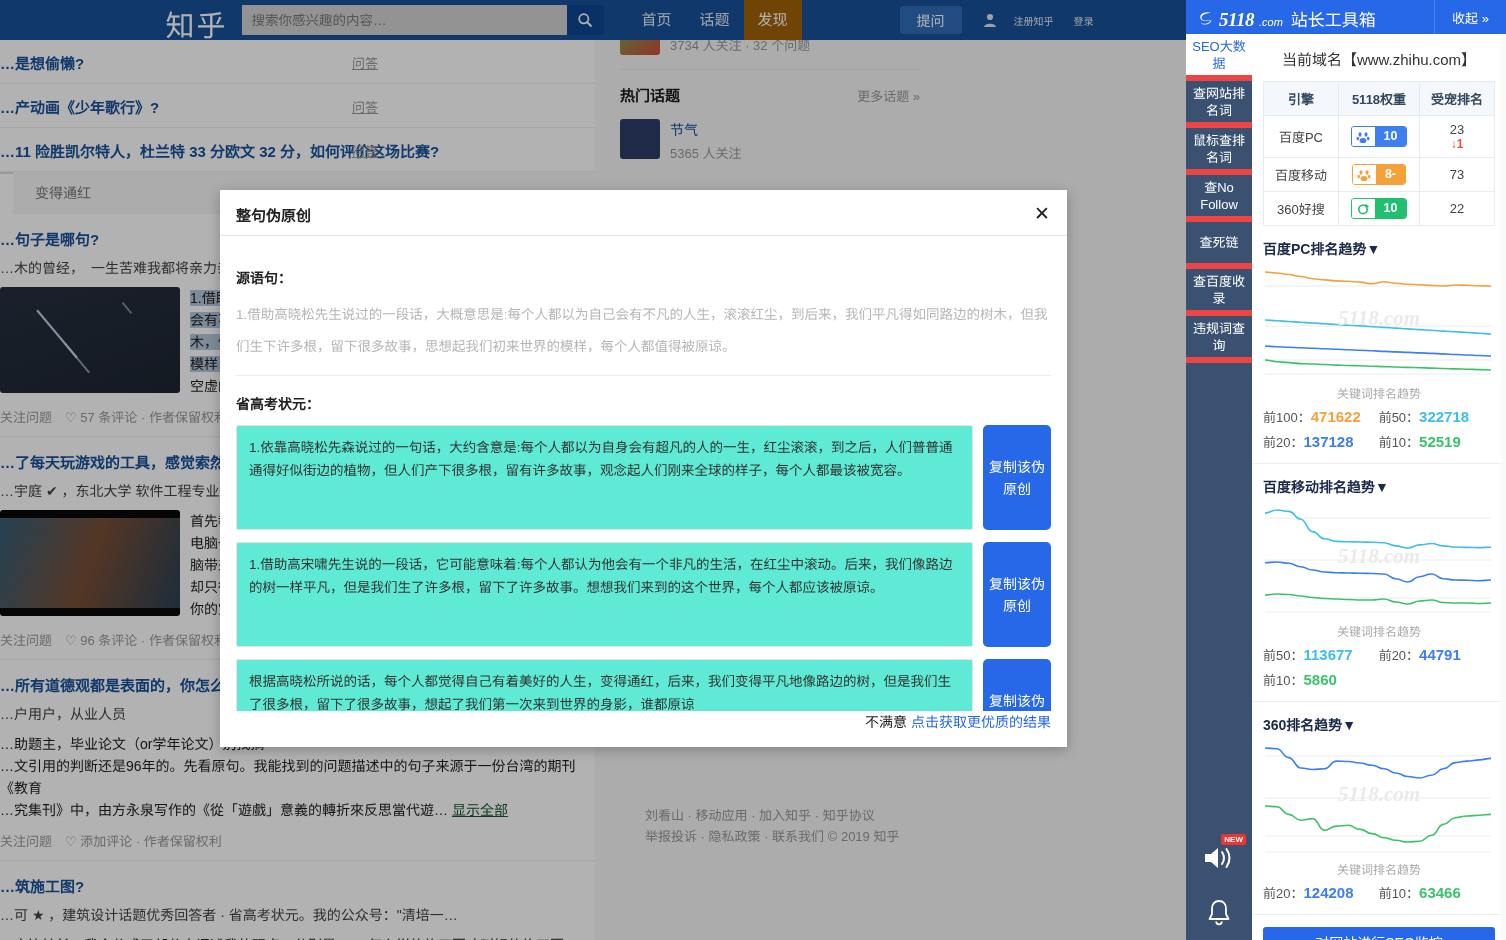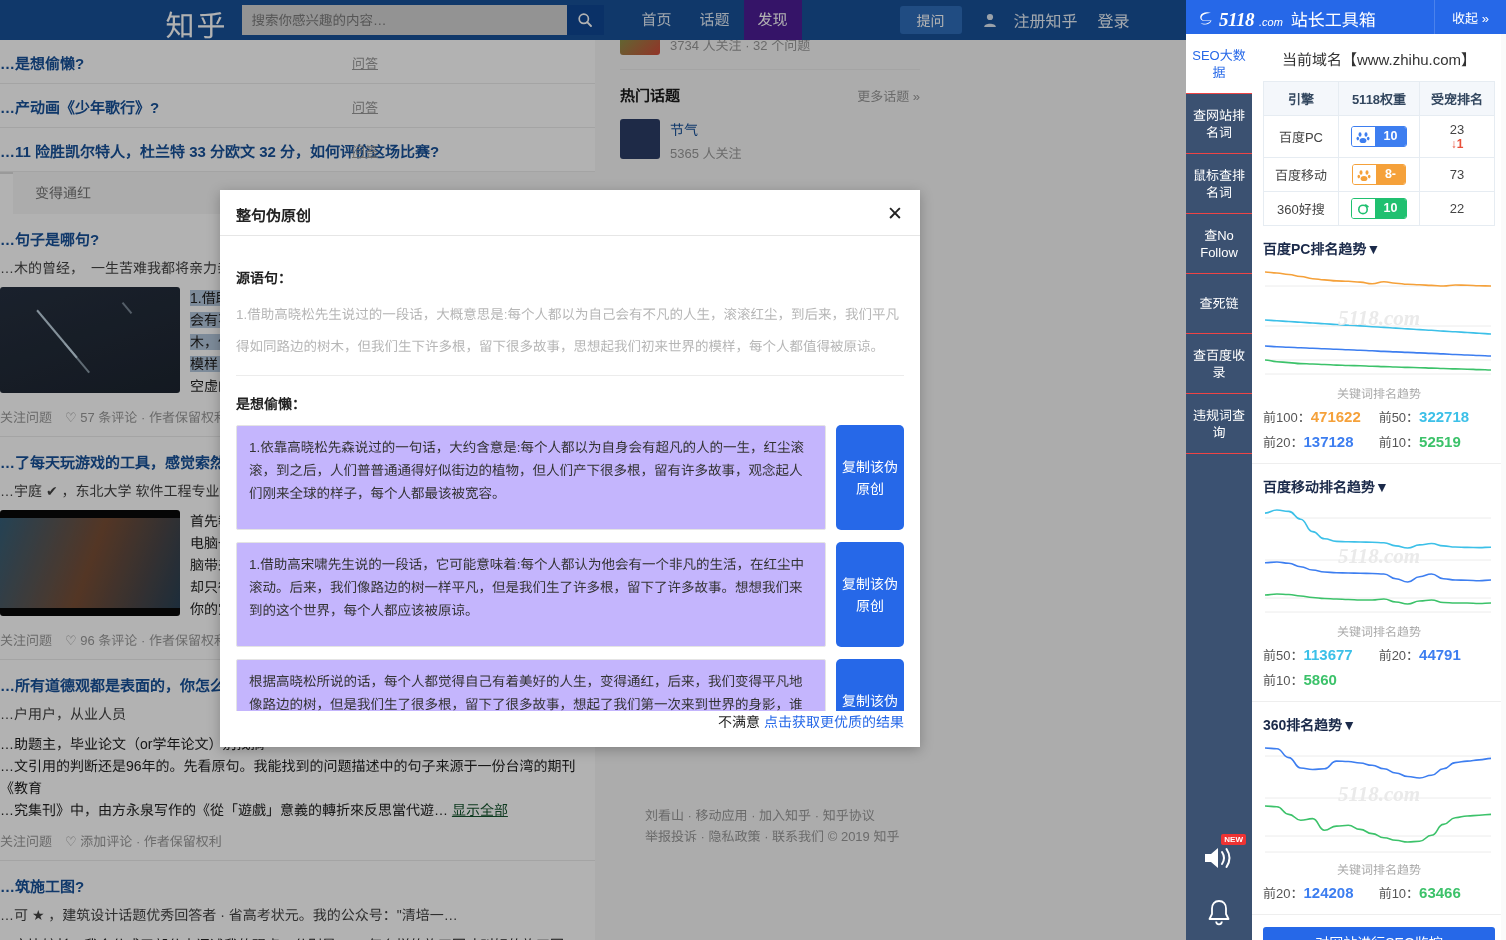--- a/index.html
+++ b/index.html
@@ -39,29 +39,29 @@
   .search-btn {
     position: absolute; left: 325px; top: 0; width: 37px; height: 30px;
     background: #0f4794; border: none; cursor: pointer;
     display: flex; align-items: center; justify-content: center;
   }
   .nav-links { position: absolute; left: 552px; top: 0; height: 40px; display: flex; align-items: center; }
   .nav-link {
     color: #e3ecf7; font-size: 15px; padding: 0 14px; line-height: 40px;
     text-decoration: none; cursor: pointer;
   }
-  .nav-link.active { background: #4c1d95; color: #fff; }
+  .nav-link.active { background: #a16207; color: #fff; }
   .ask-btn {
     position: absolute; left: 824px; top: 6px; width: 62px; height: 28px;
     background: #2e6dbb; color: #fff; border: none; border-radius: 3px;
     font-size: 14px; cursor: pointer; font-family: "Liberation Sans", sans-serif;
   }
   .user-area { position: absolute; left: 906px; top: 0; height: 40px; display:flex; align-items:center; gap: 4px;}
   .user-icon { width: 16px; height: 16px; display:inline-block; margin-right:4px;}
-  .user-link { color: #e9f0f8; font-size: 16px; padding: 0 8px; text-decoration: none; cursor: pointer; }
+  .user-link { color: #e9f0f8; font-size: 10px; padding: 0 8px; text-decoration: none; cursor: pointer; }
 
   
   .content { position: absolute; left: 0; top: 40px; width: 1251px; height: 900px; }
   .col-left { position: absolute; left: -205px; top: 0; width: 800px; }
   .col-right { position: absolute; left: 620px; top: -25px; width: 300px; }
 
   .qrow {
     height: 44px; border-bottom: 1px solid #ebebeb; background:#fff;
     position: relative; padding: 0 24px 0 0;
   }
@@ -105,21 +105,21 @@
 
   
   .page-scroll { position:absolute; right: 0; top: 40px; width: 10px; height: 900px; background:#f0f0f0;}
   .page-scroll .thumbbar { position:absolute; left:1px; top: 0px; width: 8px; height: 525px; background:#c3c3c3; border-radius: 4px;}
 
   
   .dim { position: absolute; left:0; top:0; width: 1251px; height: 940px; background: rgba(0,0,0,0.30); z-index: 50;}
 
   
   .modal {
-    position: absolute; left: 220px; top: 190px; width: 700px; height: 557px;
+    position: absolute; left: 220px; top: 190px; width: 847px; height: 557px;
     background: #fff; z-index: 60; box-shadow: 0 3px 12px rgba(0,0,0,.25);
     display: flex; flex-direction: column;
   }
   .modal-head {
     height: 46px; border-bottom: 1px solid #e6e6e6; position: relative; flex: none;
   }
   .modal-title { position:absolute; left: 16px; top: 14px; font-size: 15px; font-weight: bold; color: #222; }
   .modal-close {
     position: absolute; right: 12px; top: 10px; width: 26px; height: 26px;
     border: none; background: transparent; cursor: pointer;
@@ -128,21 +128,21 @@
   }
   .modal-body { padding: 14px 16px 0 16px; flex: 1; overflow: hidden; }
   .sec-label { font-size: 14px; font-weight: bold; color: #222; margin-bottom: 12px; margin-top: 17px; }
   .src-text { font-size: 13.5px; color: #b6b6b6; line-height: 32px; }
   .modal-divider { border-top: 1px solid #ececec; margin: 12px 0 14px 0; }
 
   .result-row { display: flex; gap: 10px; margin-bottom: 12px; }
   .result-box {
     flex: 1; border: 1px solid #e4e4e4; border-radius: 2px;
     padding: 10px 12px; font-size: 13.5px; line-height: 23px; color: #333;
-    height: 105px; overflow: hidden; background: #c4b5fd;
+    height: 105px; overflow: hidden; background: #5eead4;
   }
   .copy-btn {
     width: 68px; height: 105px; flex: none;
     background: #2668e8; border: none; border-radius: 5px;
     color: #fff; font-size: 14px; line-height: 22px; cursor: pointer;
     font-family: "Liberation Sans", sans-serif;
   }
   .modal-foot { height: 36px; text-align: right; padding-right: 16px; flex:none;}
   .foot-text { font-size: 14px; color: #222; }
   .foot-link { font-size: 14px; color: #2668e8; cursor: pointer; }
@@ -158,23 +158,23 @@
   .tb-logo .dotcom { font-size: 11px; color: #fff; font-style: italic; }
   .tb-logo .tname { font-size: 17px; color: #fff; margin-left: 3px; }
   .tb-collapse {
     position: absolute; right: 0; top: 0; width: 72px; height: 34px;
     border-left: 1px solid #4b82ec; color: #fff; font-size: 13px;
     display:flex; align-items:center; justify-content:center; cursor: pointer;
   }
   .tb-main { position: absolute; left:0; top: 34px; width: 320px; height: 906px; }
   .tb-tabs { position: absolute; left: 0; top: 0; width: 66px; height: 906px; background: #3b5171; }
   .tb-tab {
-    height: 60px; display:flex; align-items:center; justify-content:center;
+    height: 47px; display:flex; align-items:center; justify-content:center;
     text-align:center; font-size: 13px; line-height: 17px; color: #fff;
-    border-bottom: 1px solid #ef4444; cursor: pointer; padding: 0 6px;
+    border-bottom: 6px solid #ef4444; cursor: pointer; padding: 0 6px;
   }
   .tb-tab.active { background: #fff; color: #2668e8; }
   .tb-bell {
     position: absolute; left: 0; bottom: 0; width: 66px; height: 110px;
   }
   .tb-speaker {
     position: absolute; left: 0; bottom: 55px; width: 66px; height: 55px;
     display:flex; align-items:center; justify-content:center; cursor:pointer;
   }
   .tb-bell-ico {
@@ -380,21 +380,21 @@
 
   <div class="modal">
     <div class="modal-head">
       <div class="modal-title">整句伪原创</div>
       <button class="modal-close">✕</button>
     </div>
     <div class="modal-body">
       <div class="sec-label">源语句：</div>
       <div class="src-text">1.借助高晓松先生说过的一段话，大概意思是:每个人都以为自己会有不凡的人生，滚滚红尘，到后来，我们平凡得如同路边的树木，但我们生下许多根，留下很多故事，思想起我们初来世界的模样，每个人都值得被原谅。</div>
       <div class="modal-divider"></div>
-      <div class="sec-label">是想偷懒：</div>
+      <div class="sec-label">省高考状元：</div>
 
       <div class="result-row">
         <div class="result-box">1.依靠高晓松先森说过的一句话，大约含意是:每个人都以为自身会有超凡的人的一生，红尘滚滚，到之后，人们普普通通得好似街边的植物，但人们产下很多根，留有许多故事，观念起人们刚来全球的样子，每个人都最该被宽容。</div>
         <button class="copy-btn">复制该伪原创</button>
       </div>
       <div class="result-row">
         <div class="result-box">1.借助高宋啸先生说的一段话，它可能意味着:每个人都认为他会有一个非凡的生活，在红尘中滚动。后来，我们像路边的树一样平凡，但是我们生了许多根，留下了许多故事。想想我们来到的这个世界，每个人都应该被原谅。</div>
         <button class="copy-btn">复制该伪原创</button>
       </div>
       <div class="result-row">

